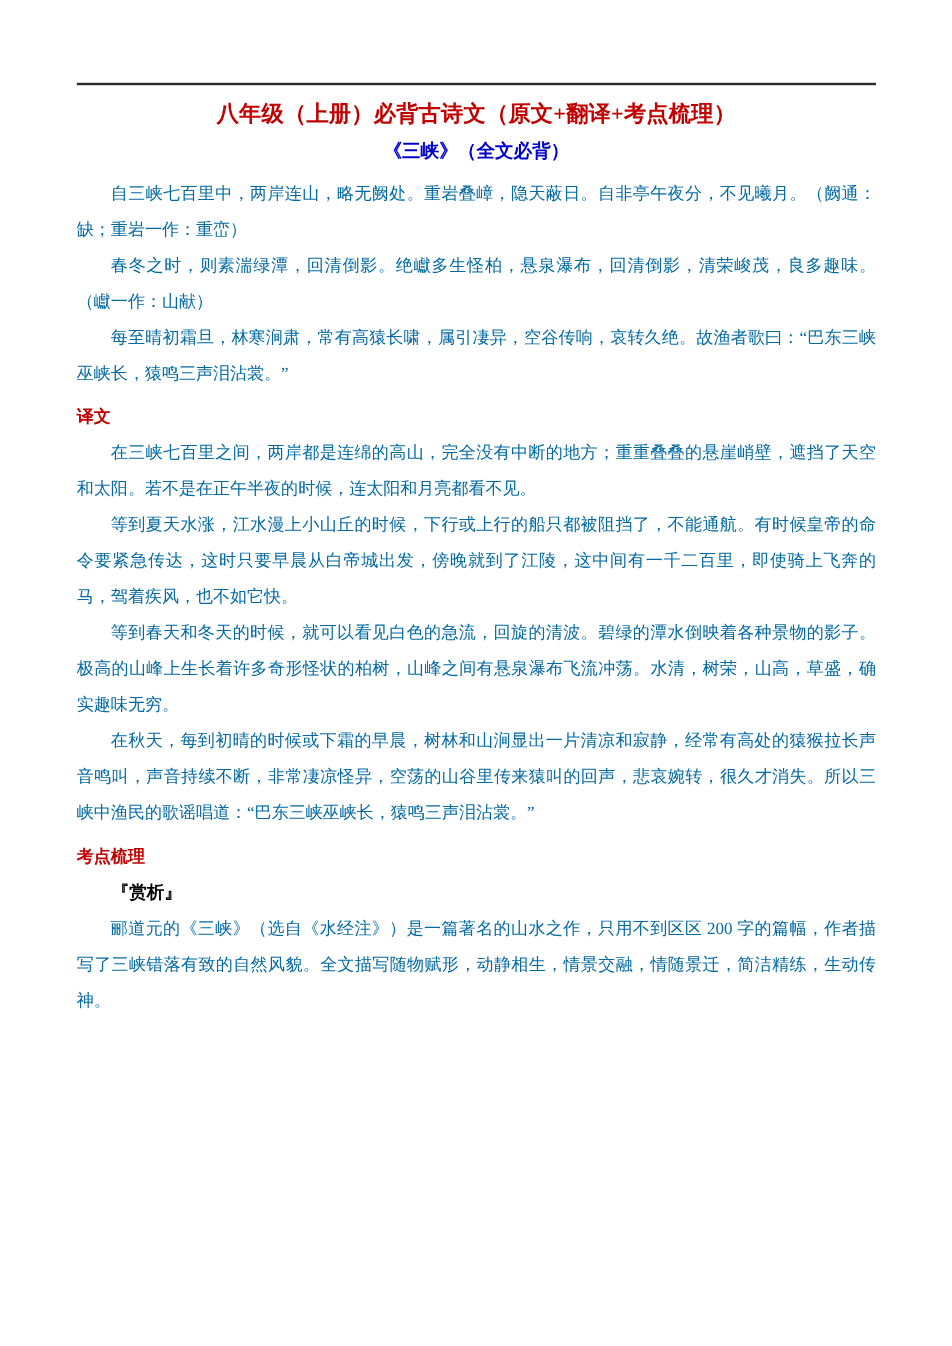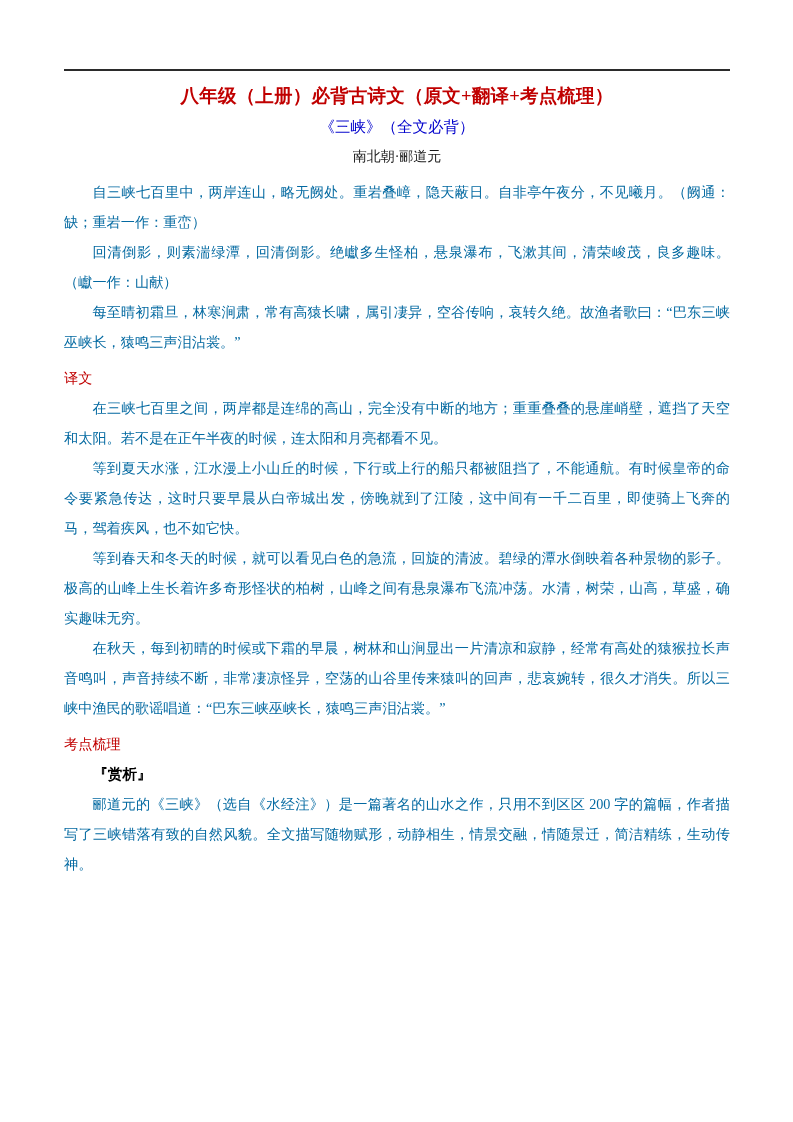--- a/index.html
+++ b/index.html
@@ -40,21 +40,21 @@
     color: #C00000;
     font-weight: bold;
     font-size: 18.5px;
     line-height: 26px;
     letter-spacing: 0.2px;
   }
   .doc-subtitle {
     margin: 6px 0 0 0;
     text-align: center;
     color: #0000CC;
-    font-weight: normal;
+    font-weight: bold;
     font-size: 15.5px;
     line-height: 24px;
   }
   .byline {
     margin: 6px 0 0 0;
     text-align: center;
     color: #1a1a1a;
     font-weight: normal;
     font-size: 14px;
     line-height: 24px;
@@ -64,21 +64,21 @@
     font-size: 14.2px;
     line-height: 30px;
     text-align: justify;
     text-justify: inter-ideograph;
     text-indent: 2em;
     color: #0369a1;
   }
   .section-heading {
     margin: 6px 0 0 0;
     color: #C00000;
-    font-weight: normal;
+    font-weight: bold;
     font-size: 14.2px;
     line-height: 30px;
     text-indent: 0;
   }
   .sub-heading {
     margin: 0;
     color: #000000;
     font-weight: bold;
     font-size: 14.6px;
     line-height: 30px;
@@ -91,25 +91,24 @@
 </head>
 <body>
 
 <div class="page">
   <div class="content">
 
     <hr class="top-rule">
 
     <h1 class="doc-title">八年级（上册）必背古诗文（原文+翻译+考点梳理）</h1>
     <h2 class="doc-subtitle">《三峡》（全文必背）</h2>
-    <div class="byline">南北朝·郦道元</div>
 
     <div class="first-block">
       <p class="body-text">自三峡七百里中，两岸连山，略无阙处。重岩叠嶂，隐天蔽日。自非亭午夜分，不见曦月。（阙通：缺；重岩一作：重峦）</p>
-      <p class="body-text">回清倒影，则素湍绿潭，回清倒影。绝巘多生怪柏，悬泉瀑布，飞漱其间，清荣峻茂，良多趣味。（巘一作：山献）</p>
+      <p class="body-text">春冬之时，则素湍绿潭，回清倒影。绝巘多生怪柏，悬泉瀑布，回清倒影，清荣峻茂，良多趣味。（巘一作：山献）</p>
       <p class="body-text">每至晴初霜旦，林寒涧肃，常有高猿长啸，属引凄异，空谷传响，哀转久绝。故渔者歌曰：“巴东三峡巫峡长，猿鸣三声泪沾裳。”</p>
     </div>
 
     <div>
       <p class="section-heading">译文</p>
       <p class="body-text">在三峡七百里之间，两岸都是连绵的高山，完全没有中断的地方；重重叠叠的悬崖峭壁，遮挡了天空和太阳。若不是在正午半夜的时候，连太阳和月亮都看不见。</p>
       <p class="body-text">等到夏天水涨，江水漫上小山丘的时候，下行或上行的船只都被阻挡了，不能通航。有时候皇帝的命令要紧急传达，这时只要早晨从白帝城出发，傍晚就到了江陵，这中间有一千二百里，即使骑上飞奔的马，驾着疾风，也不如它快。</p>
       <p class="body-text">等到春天和冬天的时候，就可以看见白色的急流，回旋的清波。碧绿的潭水倒映着各种景物的影子。极高的山峰上生长着许多奇形怪状的柏树，山峰之间有悬泉瀑布飞流冲荡。水清，树荣，山高，草盛，确实趣味无穷。</p>
       <p class="body-text">在秋天，每到初晴的时候或下霜的早晨，树林和山涧显出一片清凉和寂静，经常有高处的猿猴拉长声音鸣叫，声音持续不断，非常凄凉怪异，空荡的山谷里传来猿叫的回声，悲哀婉转，很久才消失。所以三峡中渔民的歌谣唱道：“巴东三峡巫峡长，猿鸣三声泪沾裳。”</p>
     </div>

